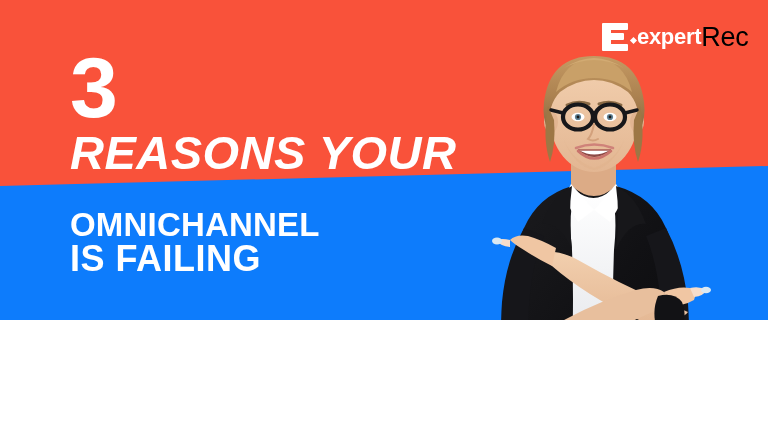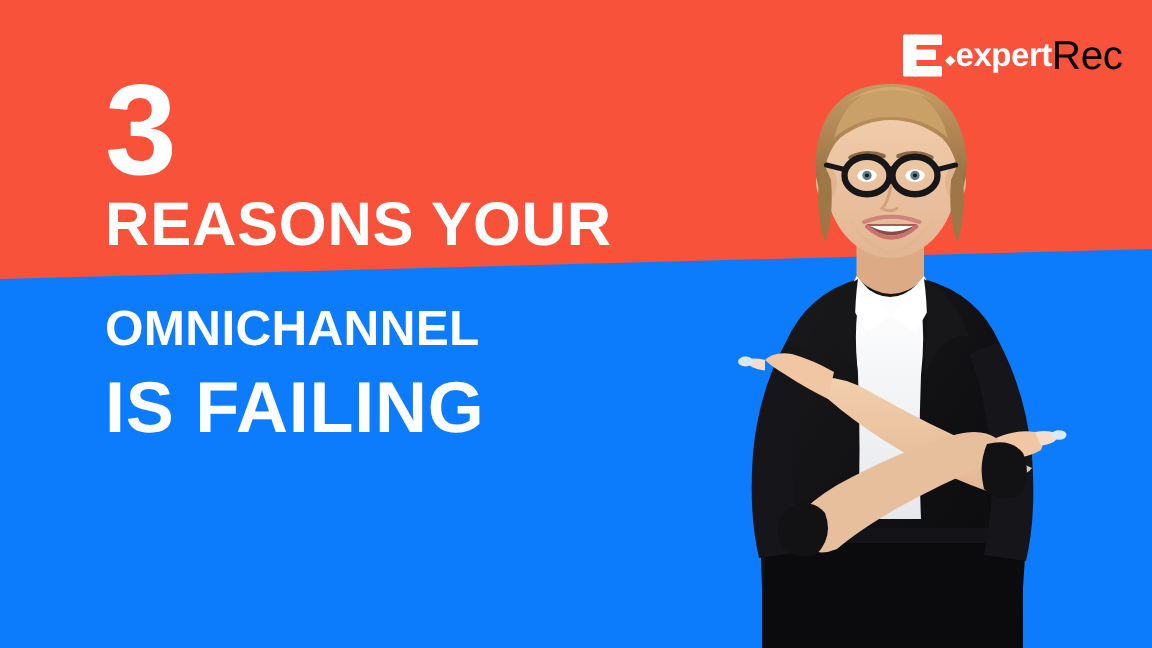--- a/index.html
+++ b/index.html
@@ -3,21 +3,21 @@
 <meta charset="utf-8">
 <style>
   html, body {
     margin: 0;
     padding: 0;
     background: #ffffff;
   }
   #banner {
     position: relative;
     width: 768px;
-    height: 432px;
+    height: 320px;
     overflow: hidden;
     font-family: "Liberation Sans", sans-serif;
     background: #0d7cfc;
   }
   
   .bg-blue {
     position: absolute;
     inset: 0;
     background: #0d7cfc;
   }
@@ -104,38 +104,38 @@
     margin-bottom: 2px;
   }
   .hl-line {
     display: block;
     color: #ffffff;
     font-weight: 700;
     line-height: 1.0;
     white-space: nowrap;
   }
   .hl-reasons {
-    font-size: 41px;
+    font-size: 47px;
     letter-spacing: 0.5px;
     margin-top: 2px;
+    font-style: italic;
   }
   .hl-omni {
     font-size: 33px;
     letter-spacing: 0.2px;
     margin-top: 32px;
   }
   .hl-strategy {
     font-size: 41px;
     letter-spacing: 0.2px;
     margin-top: 4px;
   }
   .hl-failing {
-    font-size: 48px;
+    font-size: 36px;
     letter-spacing: 0.5px;
-    margin-top: 14px;
   }
 
   
   .figure {
     position: absolute;
     left: 468px;
     top: 0;
     width: 300px;
     height: 432px;
   }

